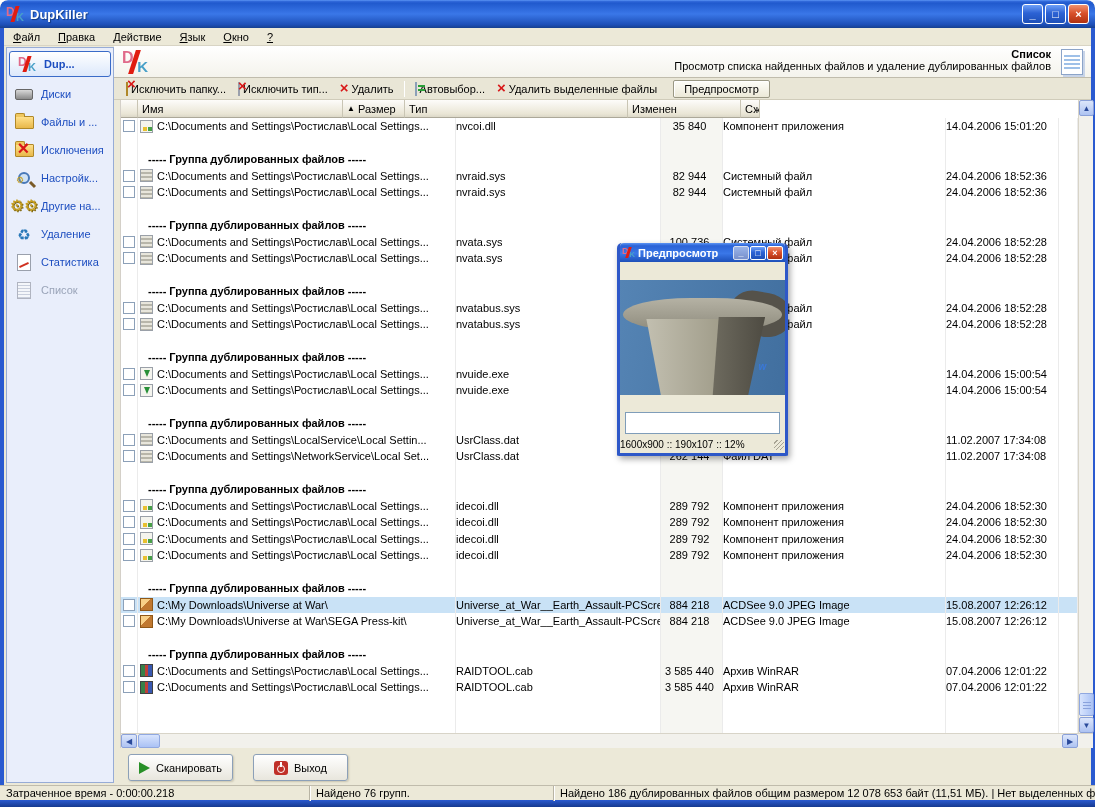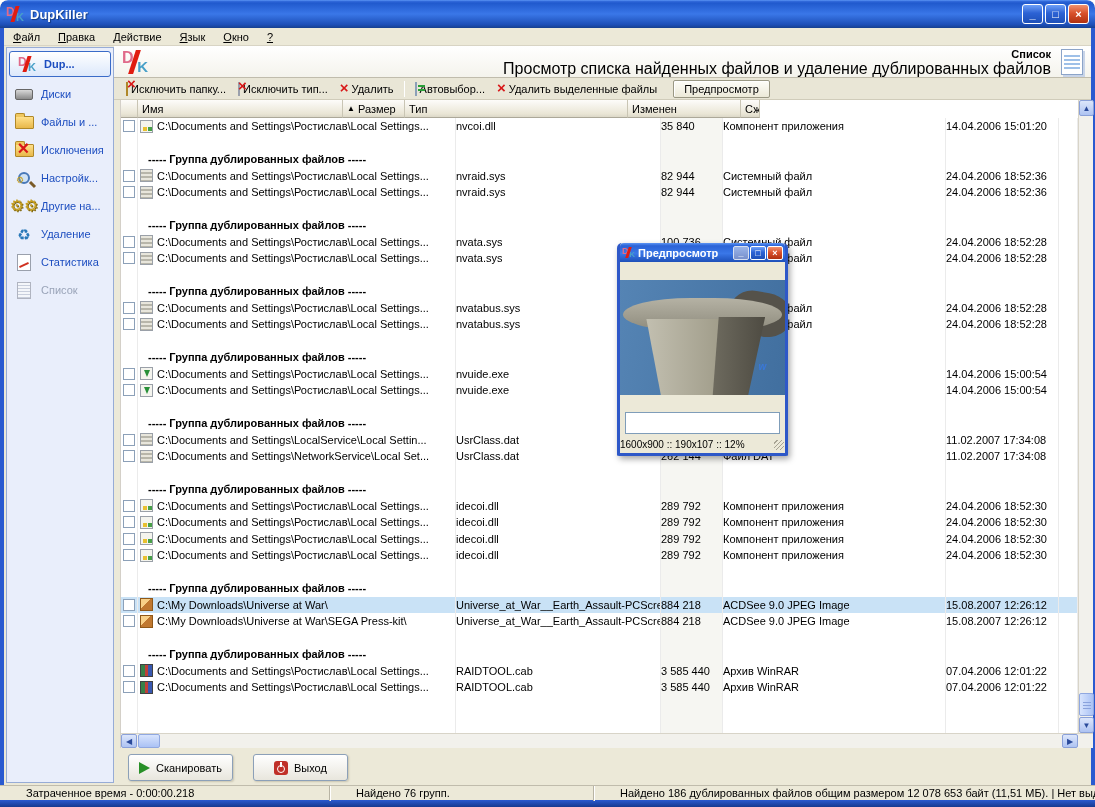--- a/index.html
+++ b/index.html
@@ -57,21 +57,21 @@
   .dk { position:relative; display:inline-block; }
   .dk .d { position:absolute; left:0; top:0; color:#e06a8a; font-weight:bold; }
   .dk .k { position:absolute; right:0; bottom:0; color:#48a0c8; font-weight:bold; }
   .dk .bolt { position:absolute; background:#e01c10; }
 
   
   .content-header { position:absolute; left:114px; top:46px; width:977px; height:32px;
     background:linear-gradient(180deg,#ffffff,#f4f3ec); border-bottom:1px solid #c0bcac; display:flex; align-items:center; }
   .ch-right { position:absolute; right:40px; top:2px; text-align:right; }
   .ch-title { font-weight:bold; font-size:11px; }
-  .ch-sub { font-size:16px; }
+  .ch-sub { font-size:11px; }
   .ch-listicon { position:absolute; right:8px; top:3px; width:22px; height:26px; background:#fff; border:1px solid #8ca4c8;
     box-shadow:2px 2px 0 #c8d4e8; }
   .ch-listicon::before { content:""; position:absolute; inset:3px 2px; background:repeating-linear-gradient(180deg,#fff 0 2px,#9ec0e8 2px 4px); }
 
   
   .toolbar { position:absolute; left:114px; top:78px; width:977px; height:22px; background:#e9e6d6;
     display:flex; align-items:center; padding-left:6px; border-bottom:1px solid #d0ccba; }
   .tb-item { display:flex; align-items:center; gap:3px; padding:2px 6px; cursor:pointer; }
   .tb-item.button { border:1px solid #9a9884; border-radius:2px; background:linear-gradient(180deg,#fdfdf8,#ece9d8);
     box-shadow:inset 1px 1px 0 #fff; margin-left:10px; padding:2px 10px; }
@@ -87,21 +87,21 @@
   
   .tablewrap { position:absolute; left:120px; top:100px; width:972px; height:648px; background:#fff; border-left:1px solid #d4d0c8; }
   .thead { position:absolute; left:0; top:0; height:18px; display:flex; z-index:2; }
   .th { background:linear-gradient(180deg,#fdfcfa,#eae6d6 80%,#dcd8c8); border-right:1px solid #c9c5b4; border-bottom:1px solid #aca899;
     display:flex; align-items:center; padding-left:4px; overflow:hidden; white-space:nowrap; flex:none; }
   .th .sort { margin-right:3px; font-size:8px; }
   .tbody { position:absolute; left:0; top:18px; width:957px; height:615px; overflow:hidden; }
   .trow { display:flex; height:16.5px; }
   .trow.selected { background:#c9e2f6; }
   .cell { border-right:1px solid #ebebeb; overflow:hidden; white-space:nowrap; display:flex; align-items:center; flex:none; height:16.5px; }
-  .c-size { background:#f6f6f2; justify-content:flex-start; padding-right:4px; }
+  .c-size { background:#f6f6f2; justify-content:center; padding-right:4px; }
   .trow.selected .c-size { background:#c9e2f6; }
   .cb { width:12px; height:12px; border:1px solid #8ca0b8; background:#fff; margin-left:2px; }
   .ficon { width:13px; height:13px; margin:0 4px 0 2px; flex:none; position:relative; }
   .txt { overflow:hidden; white-space:nowrap; }
   .gtxt { font-weight:bold; padding-left:10px; }
 
   
   .i-dll, .i-sys, .i-dat, .i-exe { background:#f4f4ee; border:1px solid #9aa0a8; }
   .i-dll::before { content:""; position:absolute; left:2px; top:6px; width:4px; height:4px; background:#e8c030; }
   .i-dll::after { content:""; position:absolute; left:7px; top:6px; width:4px; height:4px; background:#48a048; }
@@ -127,21 +127,21 @@
     background:linear-gradient(180deg,#ffffff,#e8e6dd); box-shadow:1px 1px 2px #c8c4b0;
     display:flex; align-items:center; justify-content:center; gap:6px; padding:0 10px; cursor:pointer; }
   .ico-play { width:0; height:0; border-top:6px solid transparent; border-bottom:6px solid transparent; border-left:11px solid #289028; }
   .ico-power { width:14px; height:14px; background:#c03028; border-radius:3px; position:relative; }
   .ico-power::before { content:""; position:absolute; left:3px; top:4px; width:6px; height:6px; border:1.5px solid #fff; border-radius:50%; }
   .ico-power::after { content:""; position:absolute; left:6px; top:1px; width:2px; height:5px; background:#c03028; box-shadow:inset 0 0 0 2px #fff; }
 
   
   .statusbar { position:absolute; left:0; top:785px; width:1095px; height:15px; background:#ece9d8;
     border-top:1px solid #c0bcac; display:flex; align-items:center; }
-  .sb-seg { height:15px; display:flex; align-items:center; padding-left:6px; border-right:1px solid #b8b4a4; box-shadow:1px 0 0 #fff; overflow:hidden; white-space:nowrap;margin-left:20px; }
+  .sb-seg { height:15px; display:flex; align-items:center; padding-left:6px; border-right:1px solid #b8b4a4; box-shadow:1px 0 0 #fff; overflow:hidden; white-space:nowrap; }
 
   
   .preview { position:absolute; left:617px; top:243px; width:171px; height:213px; z-index:10;
     border:3px solid #2e58c8; border-top:none; border-radius:5px 5px 2px 2px; background:#ece9d8;
     box-shadow:2px 3px 6px rgba(0,0,0,.35); }
   .p-titlebar { height:19px; background:linear-gradient(180deg,#5c95f5 0%,#2b63d6 15%,#3a77e8 55%,#1d4fb8 100%);
     border-radius:4px 4px 0 0; display:flex; align-items:center; padding:0 2px; }
   .p-title { color:#fff; font-weight:bold; font-size:11px; margin-left:3px; flex:1; overflow:hidden; white-space:nowrap; }
   .p-btn { width:16px; height:14px; border-radius:2px; border:1px solid #fff; color:#fff; font-size:9px; font-weight:bold;
     display:flex; align-items:center; justify-content:center; margin-left:1px; background:linear-gradient(180deg,#6ea0f8,#2c62d4 45%,#1d4fb8); }

